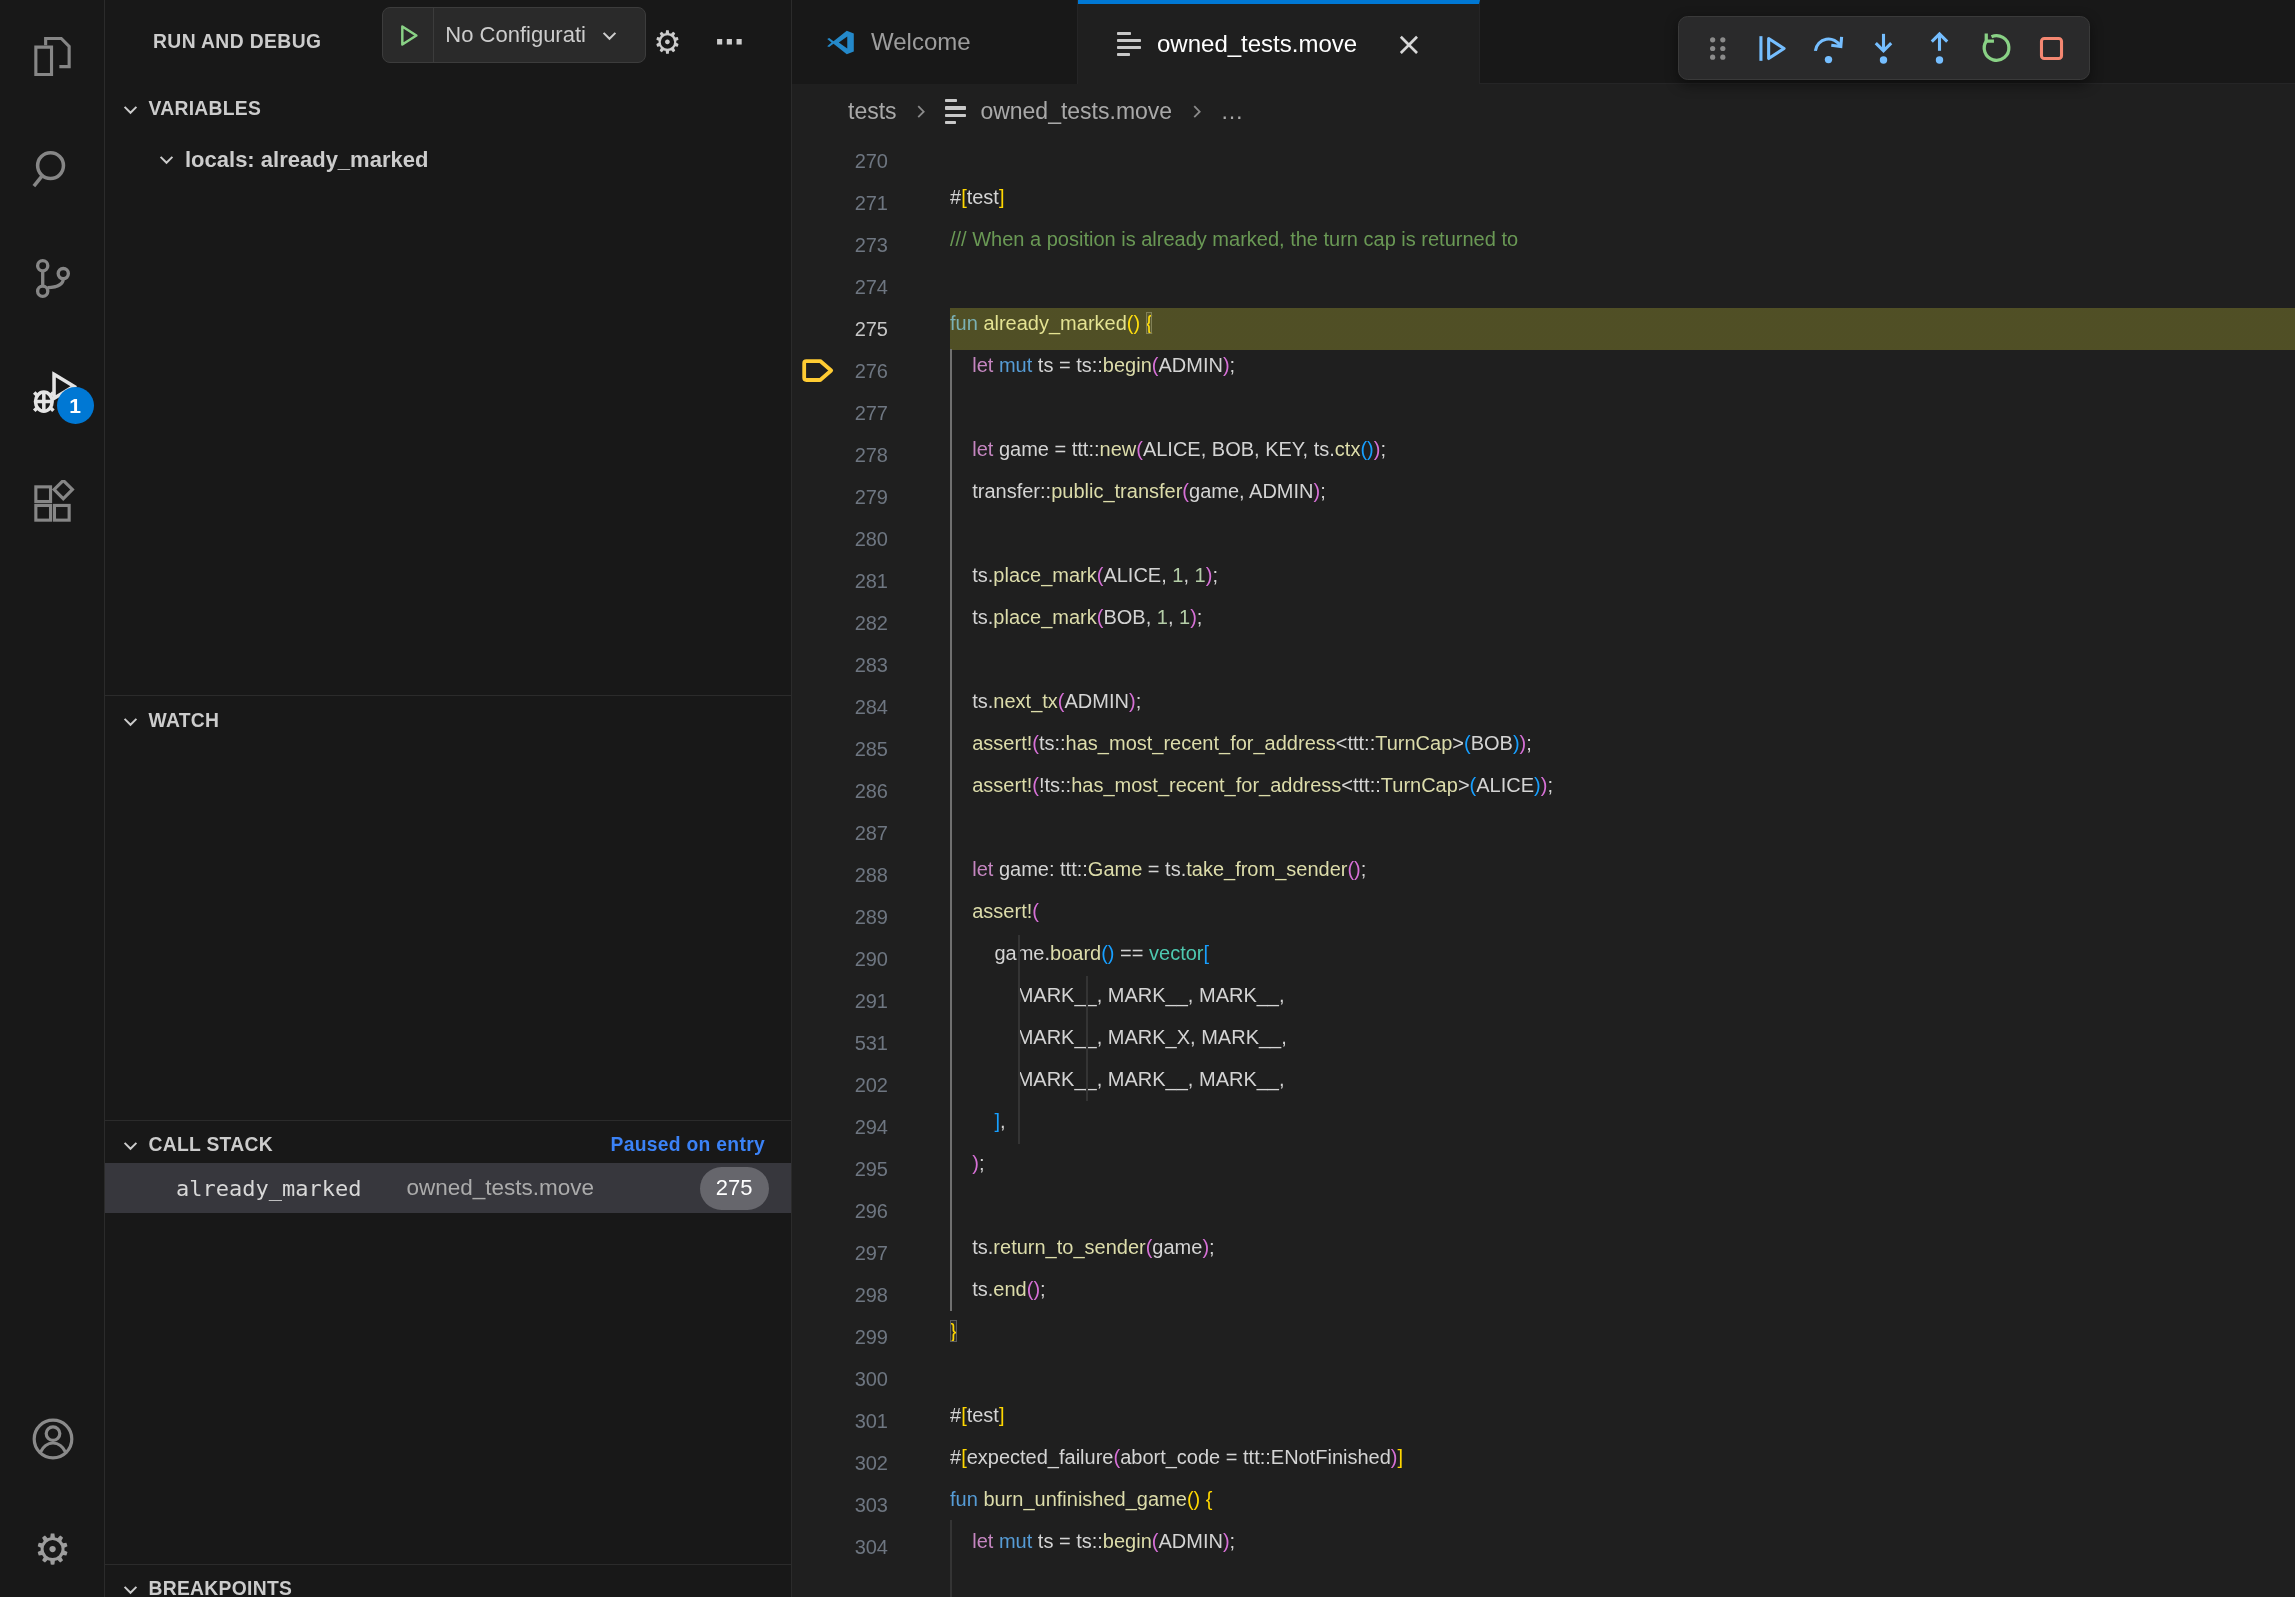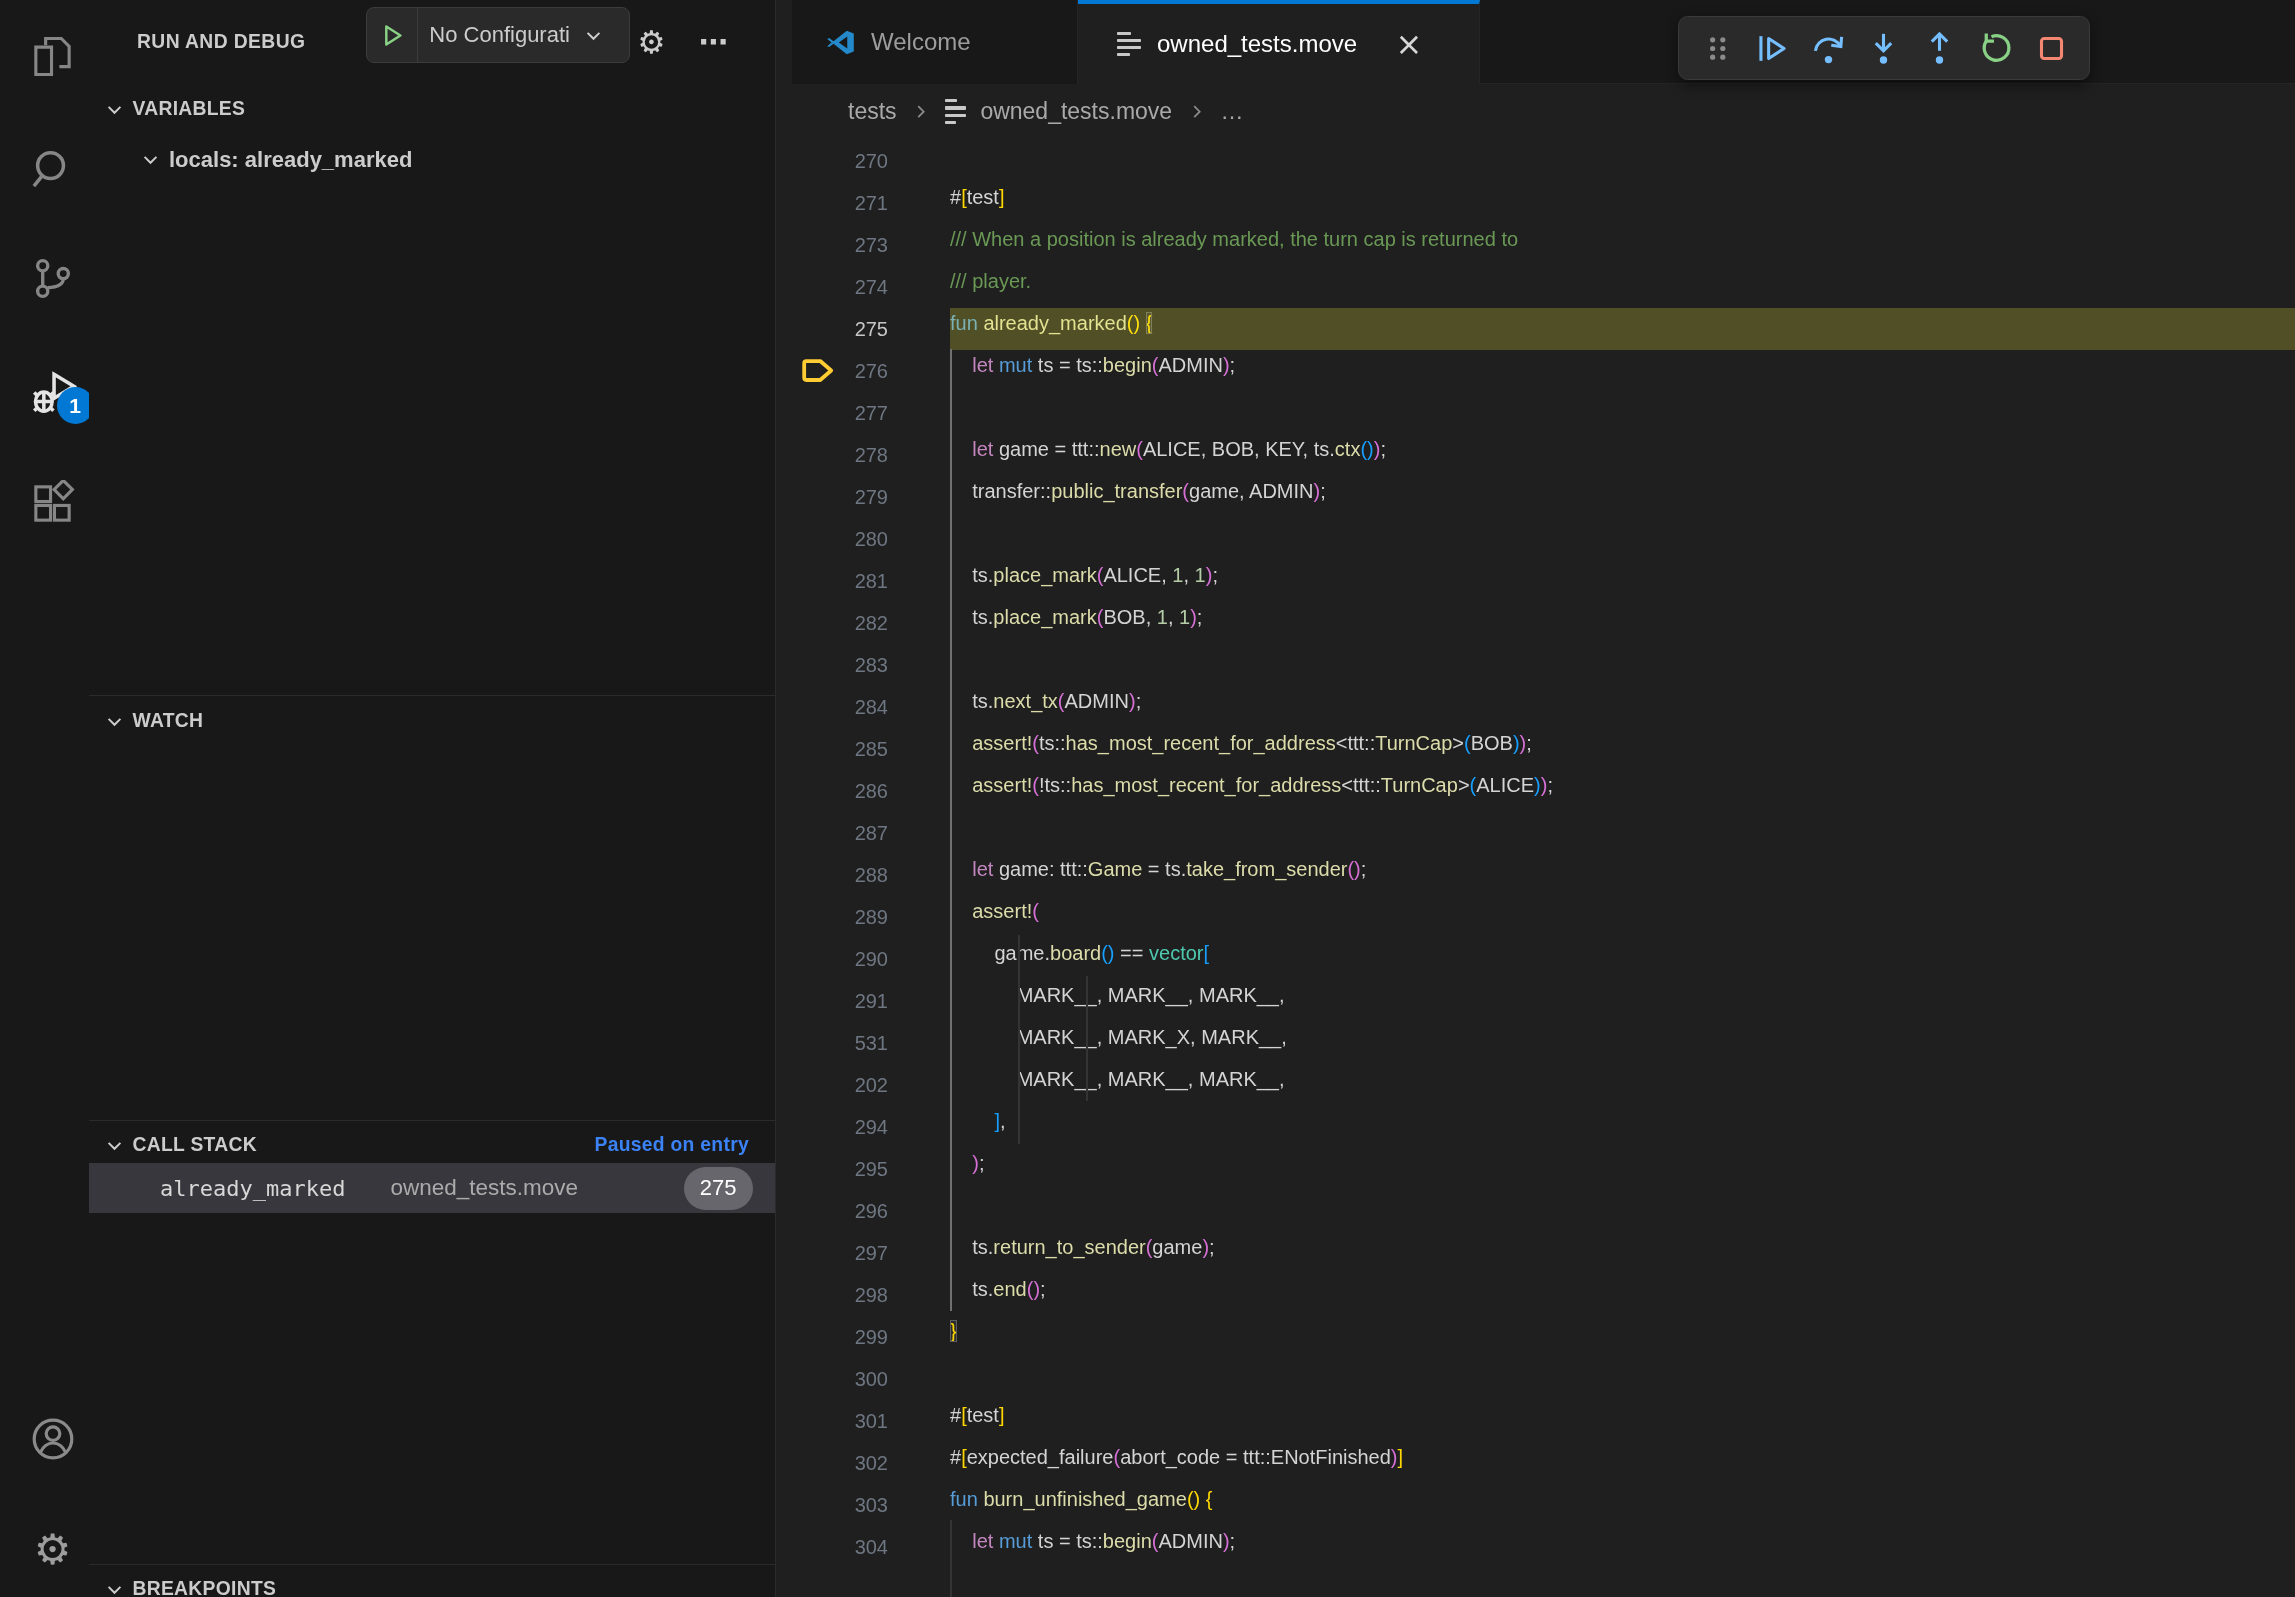--- a/index.html
+++ b/index.html
@@ -15,21 +15,21 @@
   .activitybar { position:absolute; left:0; top:0; width:105px; height:100%;
     background:#181818; border-right:0.8px solid #2b2b2b; }
   .ab-item { position:absolute; left:0; width:105px; height:80px;
     display:flex; align-items:center; justify-content:center; }
   .ab-badge { position:absolute; right:11.3px; bottom:8px; min-width:37px; height:37px;
     border-radius:18.5px; background:#0078d4; color:#ffffff; font-size:21px; font-weight:700;
     display:flex; align-items:center; justify-content:center; }
   .glyph-gear { font-family:"DejaVu Sans", sans-serif; color:#9d9d9d; font-size:42px; line-height:1; }
 
   
-  .sidebar { position:absolute; left:89px; top:0; width:687px; height:100%;
+  .sidebar { position:absolute; left:105px; top:0; width:687px; height:100%;
     background:#181818; border-right:0.8px solid #2b2b2b; font-size:21px; }
   .sb-header { position:absolute; left:0; top:0; right:0; height:84px; display:flex; align-items:center; }
   .sb-title { position:absolute; left:48px; top:0; height:84px; display:flex; align-items:center;
     font-size:19.3px; font-weight:600; color:#cccccc; letter-spacing:0.4px; white-space:nowrap; }
   .cfg-control { position:absolute; left:277px; top:7.2px; width:264px; height:56px;
     background:#2a2a2a; border:0.8px solid #3c3c3c; border-radius:8px;
     display:flex; align-items:center; overflow:hidden; }
   .cfg-play { width:51px; height:100%; display:flex; align-items:center; justify-content:center;
     border-right:0.8px solid #3c3c3c; cursor:pointer; }
   .cfg-select { flex:1; height:100%; display:flex; align-items:center; padding:0 8px 0 11.3px;
@@ -264,21 +264,21 @@
         </svg>
       <span class="bc-item">…</span>
     </div>
 
     <div class="code">
       <svg class="dbg-arrow" viewBox="0 0 24 20" fill="none" stroke="#ffcc33" stroke-width="2.6" stroke-linejoin="round" style="top: 215px;">
         <path d="M3 3.5 h9.5 l7.5 6.5 -7.5 6.5 h-9.5 q-1.5 0 -1.5 -1.5 v-10 q0 -1.5 1.5 -1.5 Z"></path>
       </svg>
     <div class="line"><span class="gutter">270</span><span class="txt"><span class="c-fg">#</span><span class="c-gold">[</span><span class="c-fg">test</span><span class="c-gold">]</span></span></div>
         <div class="line"><span class="gutter">271</span><span class="txt"><span class="c-comment">/// When a position is already marked, the turn cap is returned to</span></span></div>
-        <div class="line"><span class="gutter">273</span><span class="txt"><span class="c-comment">/// player.</span></span></div>
+        <div class="line"><span class="gutter">273</span></div>
         <div class="line"><span class="gutter">274</span><span class="txt"><span class="c-blue">fun</span><span class="c-fg"> </span><span class="c-yellow">already_marked</span><span class="c-gold">()</span><span class="c-fg"> </span><span class="c-gold bm">{</span></span></div>
         <div class="line current"><span class="gutter">275</span><span class="txt"><span class="c-fg">    </span><span class="c-pink">let</span><span class="c-fg"> </span><span class="c-blue">mut</span><span class="c-fg"> ts = ts::</span><span class="c-yellow">begin</span><span class="c-orchid">(</span><span class="c-fg">ADMIN</span><span class="c-orchid">)</span><span class="c-fg">;</span></span></div>
         <div class="line"><span class="gutter">276</span><span class="txt"></span></div>
         <div class="line"><span class="gutter">277</span><span class="txt"><span class="c-fg">    </span><span class="c-pink">let</span><span class="c-fg"> game = ttt::</span><span class="c-yellow">new</span><span class="c-orchid">(</span><span class="c-fg">ALICE, BOB, KEY, ts.</span><span class="c-yellow">ctx</span><span class="c-bblue">()</span><span class="c-orchid">)</span><span class="c-fg">;</span></span></div>
         <div class="line"><span class="gutter">278</span><span class="txt"><span class="c-fg">    transfer::</span><span class="c-yellow">public_transfer</span><span class="c-orchid">(</span><span class="c-fg">game, ADMIN</span><span class="c-orchid">)</span><span class="c-fg">;</span></span></div>
         <div class="line"><span class="gutter">279</span><span class="txt"></span></div>
         <div class="line"><span class="gutter">280</span><span class="txt"><span class="c-fg">    ts.</span><span class="c-yellow">place_mark</span><span class="c-orchid">(</span><span class="c-fg">ALICE, </span><span class="c-num">1</span><span class="c-fg">, </span><span class="c-num">1</span><span class="c-orchid">)</span><span class="c-fg">;</span></span></div>
         <div class="line"><span class="gutter">281</span><span class="txt"><span class="c-fg">    ts.</span><span class="c-yellow">place_mark</span><span class="c-orchid">(</span><span class="c-fg">BOB, </span><span class="c-num">1</span><span class="c-fg">, </span><span class="c-num">1</span><span class="c-orchid">)</span><span class="c-fg">;</span></span></div>
         <div class="line"><span class="gutter">282</span><span class="txt"></span></div>
         <div class="line"><span class="gutter">283</span><span class="txt"><span class="c-fg">    ts.</span><span class="c-yellow">next_tx</span><span class="c-orchid">(</span><span class="c-fg">ADMIN</span><span class="c-orchid">)</span><span class="c-fg">;</span></span></div>

